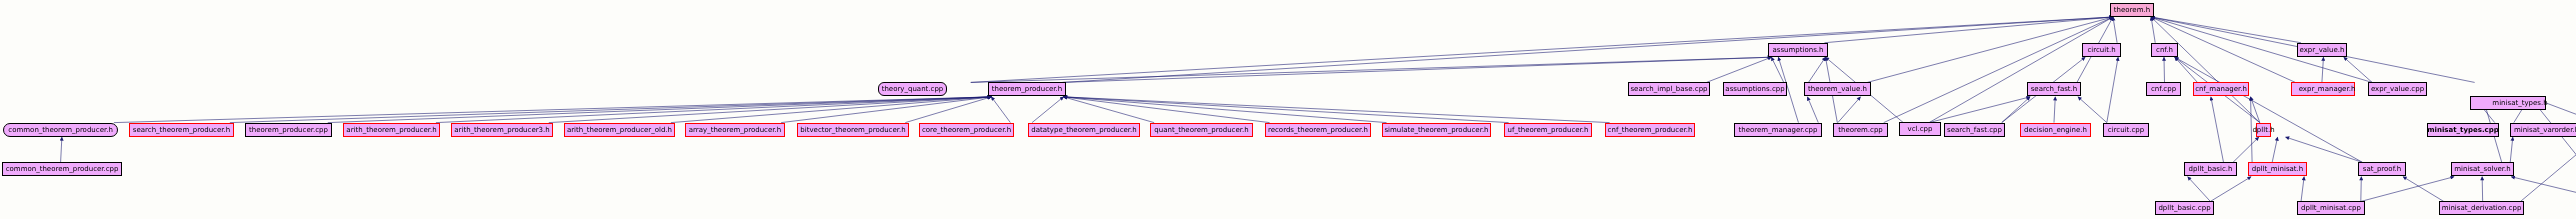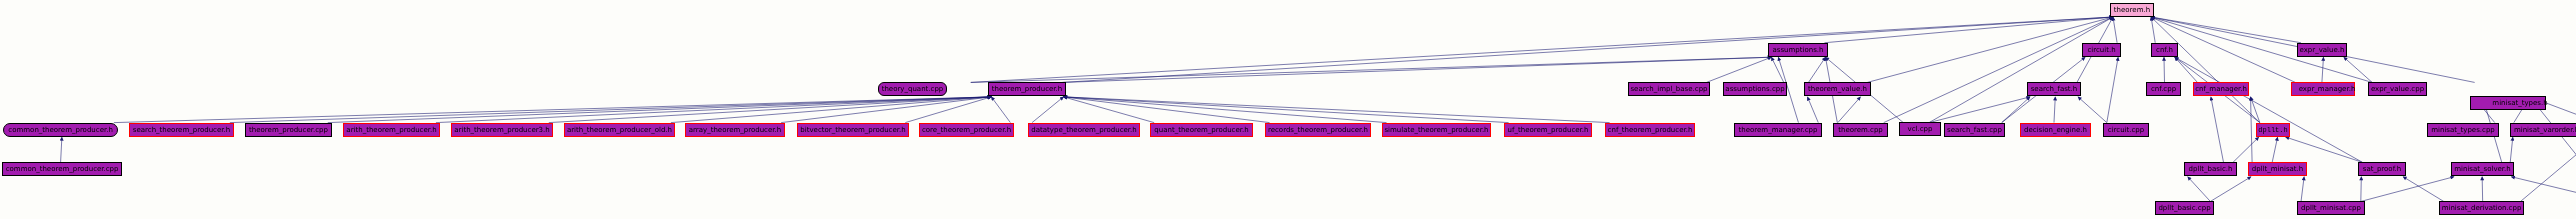--- a/index.html
+++ b/index.html
@@ -10,21 +10,21 @@
     font-family:"DejaVu Sans","Liberation Sans",sans-serif;
     overflow:hidden;
     border-bottom:1px solid #b9b9b9;
     box-sizing:border-box;
   }
   #edges{position:absolute;left:0;top:0;width:2687px;height:220px;}
   .node{
     position:absolute;
     height:14px;
     box-sizing:border-box;
-    background:#a21caf;
+    background:#f0abfc;
     border:0.5px solid #000;
     display:flex;align-items:center;justify-content:center;
     font-size:7px;
     white-space:nowrap;
     color:#000;
     cursor:pointer;
     z-index:2;
   }
   .node.red{border:1px solid #ff0000;}
   .node.self{background:#f9a8d4;border:1px solid #000;}
@@ -144,22 +144,22 @@
     <div class="node red" style="left: 1265px; top: 123px; width: 106px;">records_theorem_producer.h</div>
     <div class="node red" style="left: 1382px; top: 123px; width: 109px;">simulate_theorem_producer.h</div>
     <div class="node red" style="left: 1504px; top: 123px; width: 88px;">uf_theorem_producer.h</div>
     <div class="node red" style="left: 1605px; top: 123px; width: 90px;">cnf_theorem_producer.h</div>
     <div class="node" style="left: 1734px; top: 123px; width: 88px;">theorem_manager.cpp</div>
     <div class="node" style="left: 1833px; top: 123px; width: 55px;">theorem.cpp</div>
     <div class="node" style="left: 1899px; top: 122px; width: 42px;">vcl.cpp</div>
     <div class="node" style="left: 1944px; top: 123px; width: 61px;">search_fast.cpp</div>
     <div class="node red" style="left: 2020px; top: 123px; width: 71px;">decision_engine.h</div>
     <div class="node" style="left: 2103px; top: 123px; width: 46px;">circuit.cpp</div>
-    <div class="node red" style="left: 2256px; top: 123px; width: 34px; font-family: Liberation Mono, monospace;">dpllt.h</div>
-    <div class="node" style="left: 2427px; top: 123px; width: 72px;">minisat_types.cpp</div>
+    <div class="node red" style="left: 2256px; top: 123px; width: 15px;">dpllt.h</div>
+    <div class="node" style="left: 2427px; top: 123px; width: 72px; font-weight: bold;">minisat_types.cpp</div>
     <div class="node" style="left: 2510px; top: 123px; width: 73px;">minisat_varorder.h</div>
     <div class="node" style="left: 2.1px; top: 162px; width: 120px;">common_theorem_producer.cpp</div>
     <div class="node" style="left: 2184px; top: 162px; width: 53px;">dpllt_basic.h</div>
     <div class="node red" style="left: 2248px; top: 162px; width: 59px;">dpllt_minisat.h</div>
     <div class="node" style="left: 2358px; top: 162px; width: 48px;">sat_proof.h</div>
     <div class="node" style="left: 2451px; top: 162px; width: 63px;">minisat_solver.h</div>
     <div class="node" style="left: 2155px; top: 201px; width: 59px;">dpllt_basic.cpp</div>
     <div class="node" style="left: 2297px; top: 201px; width: 68px;">dpllt_minisat.cpp</div>
     <div class="node" style="left: 2439px; top: 201px; width: 85px;">minisat_derivation.cpp</div>
   </div>

